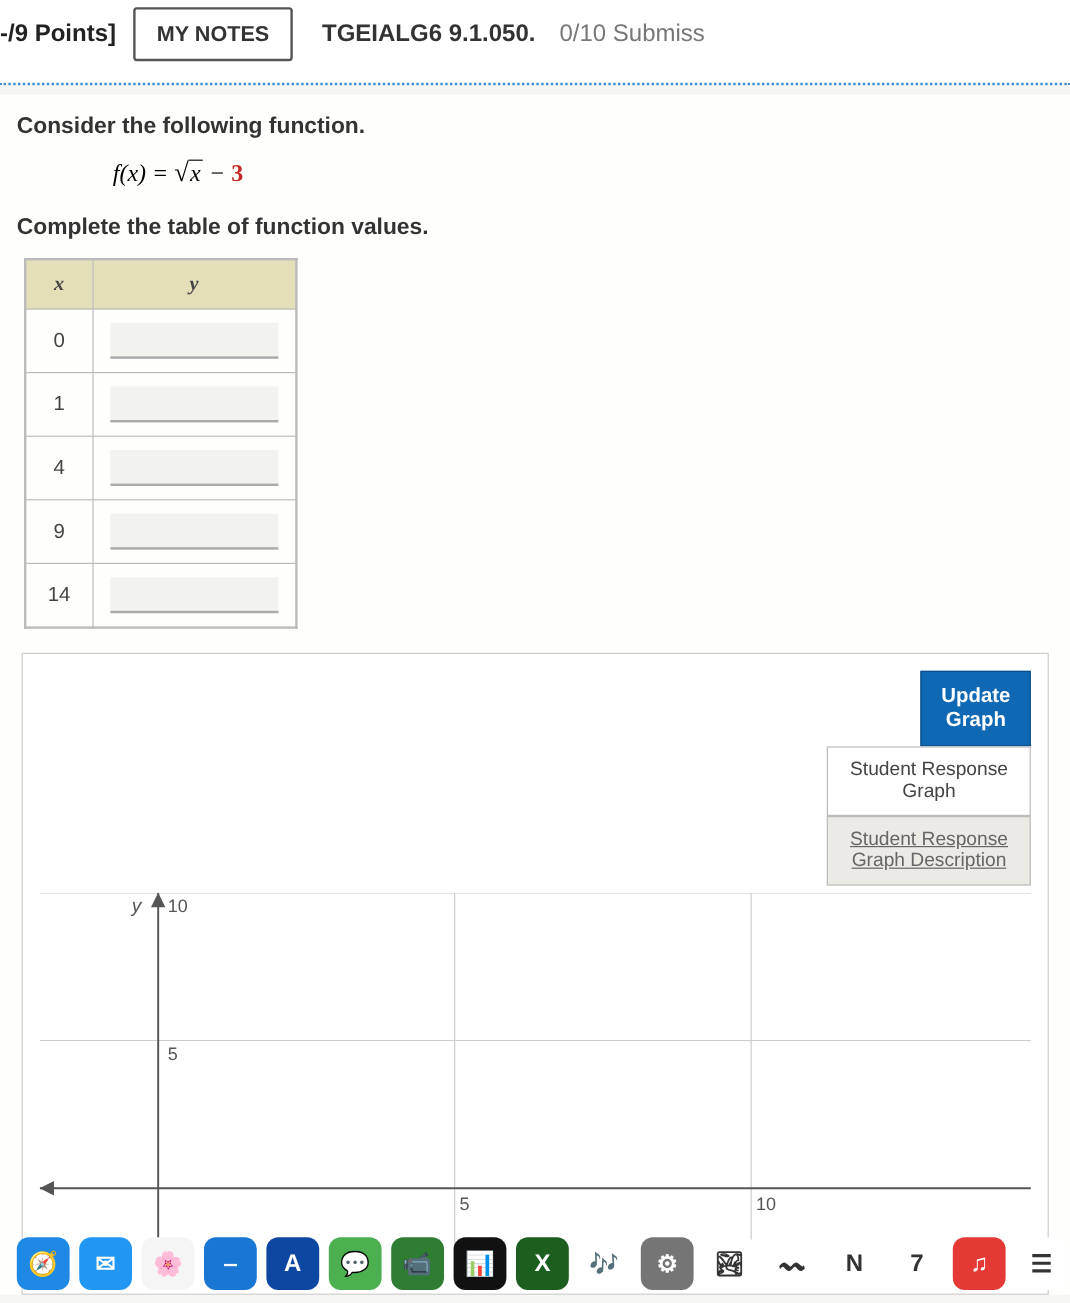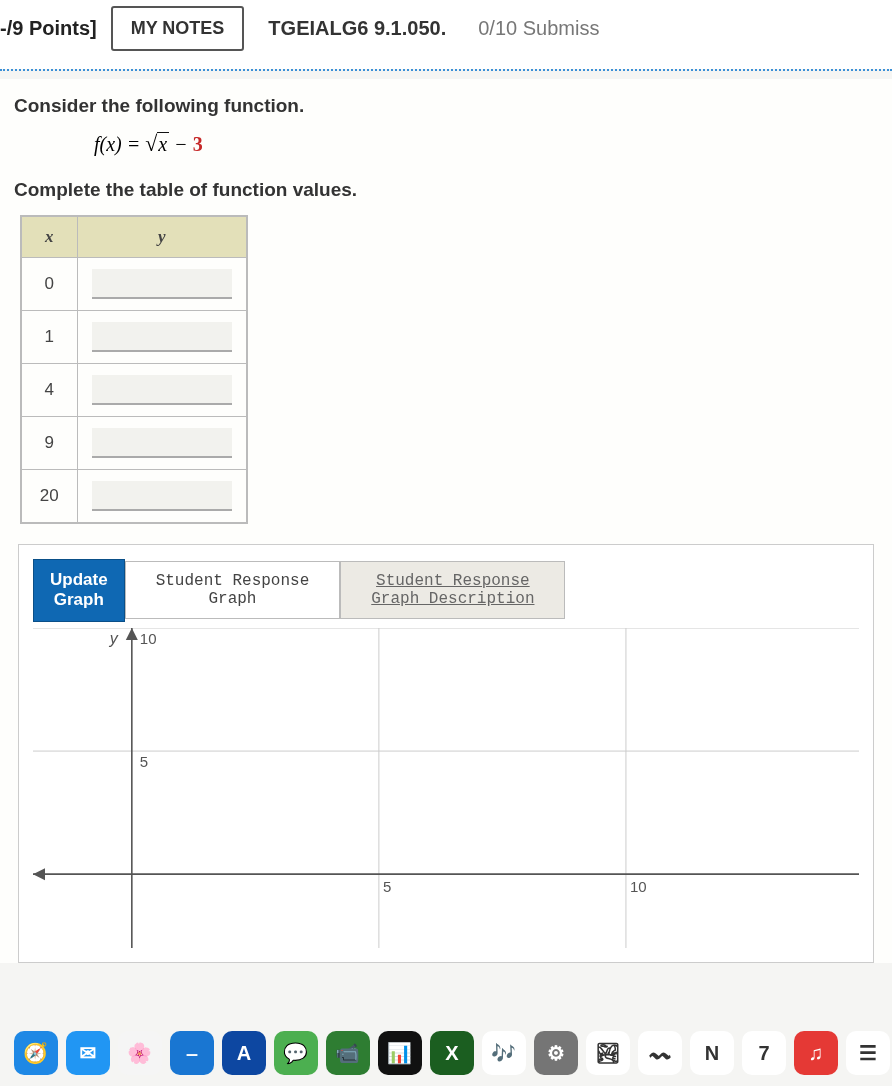--- a/index.html
+++ b/index.html
@@ -36,21 +36,21 @@
   }
   .ref-text {
     font-weight: bold;
     font-size: 20px;
     color: #333;
     margin-left: 10px;
   }
   .subs {
     font-size: 20px;
     color: #777;
-    margin-left: 18px;
+    margin-left: 6px;
     white-space: nowrap;
   }
   .dott {
     border: none;
     border-top: 2px dotted #3a8fd6;
     margin: 0 0 8px 0;
   }
   .content {
     background: #fefefc;
     padding: 10px 14px 0 14px;
@@ -113,44 +113,44 @@
     white-space: nowrap;
   }
   .graph-box {
     border: 1px solid #ccc;
     background: #fff;
     margin: 0 4px;
     padding: 14px;
   }
   .graph-controls {
     display: flex;
-    align-items: center;
+    align-items: flex-end;
     gap: 0;
     margin-bottom: 6px;
+    flex-direction: column;
   }
   .update-btn {
     background: #0f68b3;
     color: #fff;
     border: 1px solid #0a4f88;
     font-weight: bold;
     font-size: 17px;
     padding: 10px 16px;
     line-height: 1.2;
     text-align: center;
     cursor: pointer;
   }
   .tab {
     border: 1px solid #bbb;
-    padding: 10px 30px;
+    padding: 10px 18px;
     font-size: 16px;
     color: #444;
     background: #fff;
     text-align: center;
     cursor: pointer;
-    font-family: Liberation Mono, monospace;
   }
   .tab.inactive {
     background: #eceae4;
     color: #666;
     text-decoration: underline;
   }
   .chart-wrap {
     position: relative;
     width: 100%;
     height: 320px;
@@ -221,21 +221,21 @@
       </tr>
       <tr>
         <td class="xcell">4</td>
         <td><input class="ans-input" value="" style=""></td>
       </tr>
       <tr>
         <td class="xcell">9</td>
         <td><input class="ans-input" value="" style=""></td>
       </tr>
       <tr>
-        <td class="xcell">20</td>
+        <td class="xcell">14</td>
         <td><input class="ans-input" value="" style=""></td>
       </tr>
     </tbody>
   </table>
 
 
   <div class="graph-box">
     <div class="graph-controls">
       <button class="update-btn">
         <span>Update</span><br>

